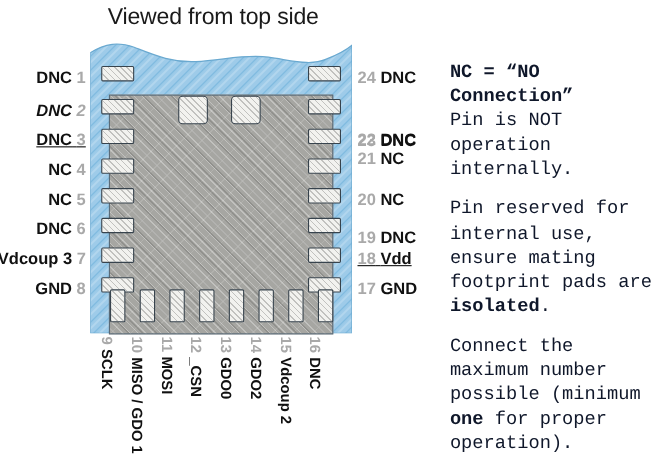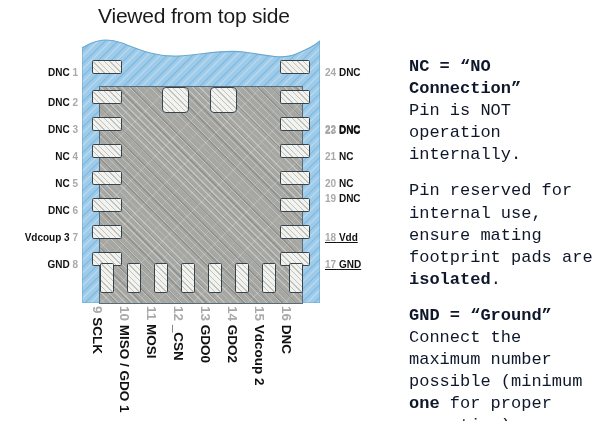--- a/index.html
+++ b/index.html
@@ -72,21 +72,21 @@
       rgba(120,120,118,0.40) 0px, rgba(120,120,118,0.40) 1px,
       rgba(0,0,0,0) 1px, rgba(0,0,0,0) 4px);
   }
   .pad-h{width:30px;height:14px;border-radius:1.5px;}
   .pad-v{width:14px;height:30px;border-radius:1.5px;}
   .pad-sq{width:27px;height:26px;border-radius:4px;}
 
   
   .pin-lbl{
     position:absolute;
-    font-size:10px;
+    font-size:15px;
     font-weight:700;
     color:#111;
     white-space:nowrap;
     line-height:1;
     text-align:center;
   }
   .pin-num{
     font-weight:700;
     color:#a9a9a9;
   }
@@ -174,24 +174,24 @@
     <div class="pad pad-v" style="left:126px; top:225px;"></div>
     <div class="pad pad-v" style="left:153px; top:225px;"></div>
     <div class="pad pad-v" style="left:180px; top:225px;"></div>
     <div class="pad pad-v" style="left:207px; top:225px;"></div>
   </div>
 
   <div class="row-left-wrap" style="left:-2px; top:62px; width:80px;">
     <span class="pin-lbl" style="position:static;"><span>DNC</span> <span class="pin-num">1</span></span>
   </div>
   <div class="row-left-wrap" style="left:-2px; top:92px;">
-    <span class="pin-lbl" style="position:static;"><span>DNC</span> <span class="pin-num">2</span></span>
+    <span class="pin-lbl" style="position:static;font-style:italic;"><span>DNC</span> <span class="pin-num">2</span></span>
   </div>
   <div class="row-left-wrap" style="left:-2px; top:119px;">
-    <span class="pin-lbl" style="position:static;"><span>DNC</span> <span class="pin-num">3</span></span>
+    <span class="pin-lbl" style="position:static;text-decoration:underline;"><span>DNC</span> <span class="pin-num">3</span></span>
   </div>
   <div class="row-left-wrap" style="left:-2px; top:146px;">
     <span class="pin-lbl" style="position:static;"><span>NC</span> <span class="pin-num">4</span></span>
   </div>
   <div class="row-left-wrap" style="left:-2px; top:173px;">
     <span class="pin-lbl" style="position:static;"><span>NC</span> <span class="pin-num">5</span></span>
   </div>
   <div class="row-left-wrap" style="left:-2px; top:200px;">
     <span class="pin-lbl" style="position:static;"><span>DNC</span> <span class="pin-num">6</span></span>
   </div>
@@ -204,33 +204,33 @@
 
   <div class="row-right-wrap" style="left:325px; top:62px;">
     <span class="pin-lbl" style="position:static;"><span class="pin-num">24</span> <span>DNC</span></span>
   </div>
   <div class="row-right-wrap" style="left:325px; top:92px;margin-top:28px;">
     <span class="pin-lbl" style="position:static;"><span class="pin-num">23</span> <span>DNC</span></span>
   </div>
   <div class="row-right-wrap" style="left:325px; top:119px;">
     <span class="pin-lbl" style="position:static;"><span class="pin-num">22</span> <span>DNC</span></span>
   </div>
-  <div class="row-right-wrap" style="left:325px; top:146px;">
+  <div class="row-right-wrap" style="left:325px; top:136px;">
     <span class="pin-lbl" style="position:static;"><span class="pin-num">21</span> <span>NC</span></span>
   </div>
   <div class="row-right-wrap" style="left:325px; top:173px;">
     <span class="pin-lbl" style="position:static;margin-top:44px;"><span class="pin-num">20</span> <span>NC</span></span>
   </div>
-  <div class="row-right-wrap" style="left:325px; top:188px;">
+  <div class="row-right-wrap" style="left:325px; top:208px;">
     <span class="pin-lbl" style="position:static;"><span class="pin-num">19</span> <span>DNC</span></span>
   </div>
   <div class="row-right-wrap" style="left:325px; top:227px;text-decoration:underline;">
     <span class="pin-lbl" style="position:static;"><span class="pin-num">18</span> <span>Vdd</span></span>
   </div>
-  <div class="row-right-wrap" style="left:325px; top:254px;text-decoration:underline;">
+  <div class="row-right-wrap" style="left:325px; top:254px;">
     <span class="pin-lbl" style="position:static;"><span class="pin-num">17</span> <span>GND</span></span>
   </div>
 
   <div class="bot-wrap" style="left:104px; top:306px;">
     <span class="pin-num">9</span>
     <span>SCLK</span>
   </div>
   <div class="bot-wrap" style="left:131px; top:306px;">
     <span class="pin-num">10</span>
     <span>MISO / GDO 1</span>
@@ -265,19 +265,18 @@
     <p>
       <span class="hd">NC = “NO Connection”</span>
       <span>Pin is NOT operation internally.</span>
     </p>
 
     <p>
       <span>Pin reserved for internal use, ensure mating footprint pads are </span><b>isolated</b><span>.</span>
     </p>
 
     <p>
-      <span class="hd">GND = “Ground”</span>
       <span>Connect the maximum number possible (minimum </span><b>one</b><span> for proper operation).</span>
     </p>
 
   </div>
 
 </div>
 
 </body></html>

